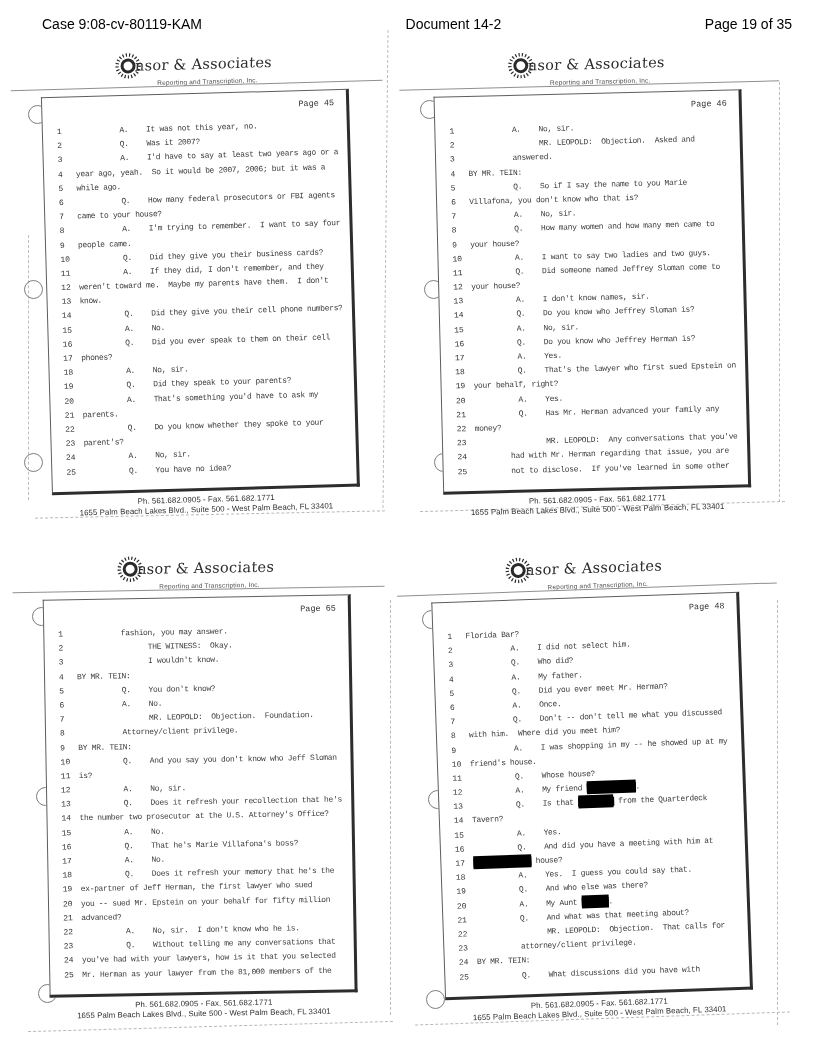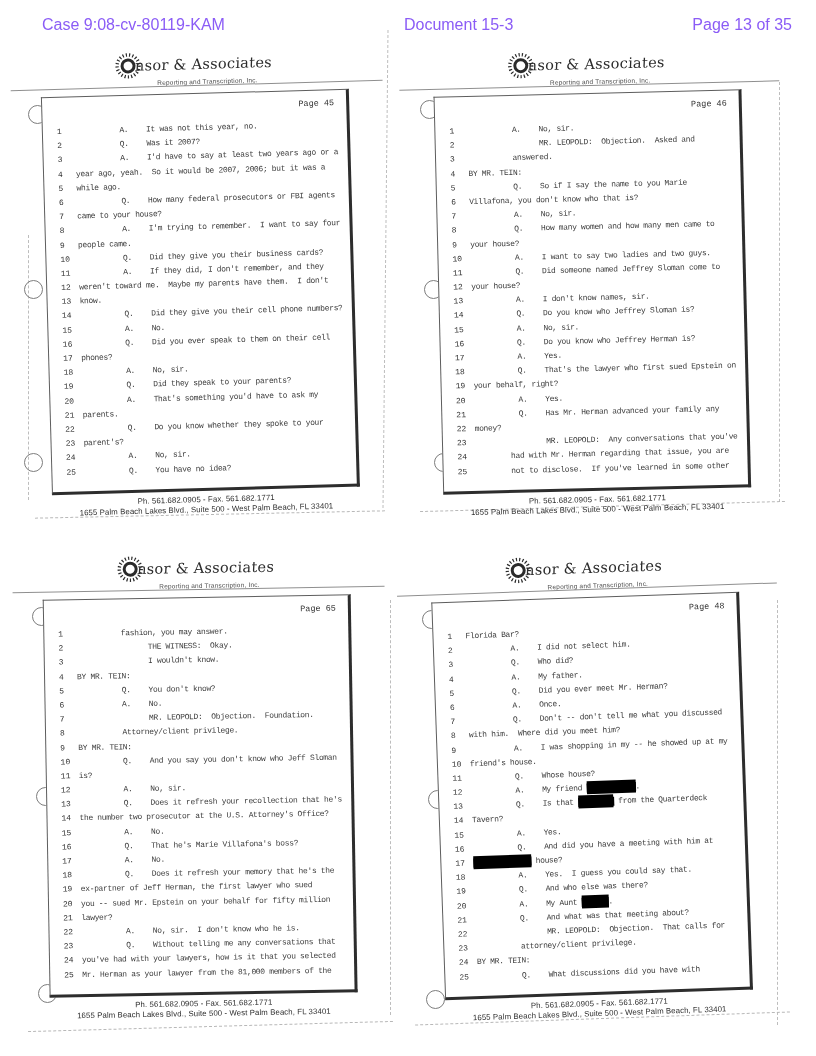--- a/index.html
+++ b/index.html
@@ -4,21 +4,21 @@
 <style>
   html,body{margin:0;padding:0;}
   body{
     width:816px;height:1056px;position:relative;background:#ffffff;
     font-family:"Liberation Sans",sans-serif;overflow:hidden;
   }
   
   .case-header{
     position:absolute;top:16px;left:42px;right:24px;
     display:flex;justify-content:space-between;
-    font-size:16px;color:#8b5cf6;white-space:nowrap;
+    font-size:14px;color:#000000;white-space:nowrap;
   }
   
   .sheet{position:absolute;}
   .sheet-rot{position:relative;width:100%;height:100%;transform-origin:50% 50%;}
   .letterhead{position:relative;height:40px;text-align:center;}
   .brandrow{display:inline-flex;align-items:center;margin-top:3px;}
   .logo-sun{display:inline-block;line-height:0;}
   .brand{
     font-family:"DejaVu Serif",serif;font-size:14.5px;color:#2c2c2c;
     letter-spacing:.3px;margin-left:-6px;transform:skewX(-4deg);
@@ -55,22 +55,22 @@
   }
   
   .scan-h{position:absolute;border-top:1px dashed #b8b8b8;height:0;}
   .scan-v{position:absolute;border-left:1px dashed #bdbdbd;width:0;}
 </style>
 </head>
 <body>
 
 <div class="case-header">
   <span>Case 9:08-cv-80119-KAM</span>
-  <span>Document 15-3</span>
-  <span>Page 13 of 35</span>
+  <span>Document 14-2</span>
+  <span>Page 19 of 35</span>
 </div>
 
 <div class="scan-v" style="left:385px;top:30px;height:478px;transform:rotate(.6deg)"></div>
 <div class="scan-v" style="left:779px;top:82px;height:420px"></div>
 <div class="scan-v" style="left:28px;top:235px;height:265px"></div>
 <div class="scan-h" style="left:35px;top:514px;width:350px;transform:rotate(-1.2deg)"></div>
 <div class="scan-h" style="left:420px;top:506px;width:365px;transform:rotate(-1.6deg)"></div>
 <div class="scan-v" style="left:390px;top:600px;height:415px"></div>
 <div class="scan-v" style="left:777px;top:600px;height:425px"></div>
 <div class="scan-h" style="left:28px;top:1026px;width:365px;transform:rotate(-1.6deg)"></div>
@@ -432,21 +432,21 @@
           <div class="tline">
             <span class="lnum">19</span>
             <span class="ltext"><span>ex-partner of Jeff Herman, the first lawyer who sued</span></span>
           </div>
           <div class="tline">
             <span class="lnum">20</span>
             <span class="ltext"><span>you -- sued Mr. Epstein on your behalf for fifty million</span></span>
           </div>
           <div class="tline">
             <span class="lnum">21</span>
-            <span class="ltext"><span>lawyer?</span></span>
+            <span class="ltext"><span>advanced?</span></span>
           </div>
           <div class="tline">
             <span class="lnum">22</span>
             <span class="ltext"><span>          A.    No, sir.  I don't know who he is.</span></span>
           </div>
           <div class="tline">
             <span class="lnum">23</span>
             <span class="ltext"><span>          Q.    Without telling me any conversations that</span></span>
           </div>
           <div class="tline">

